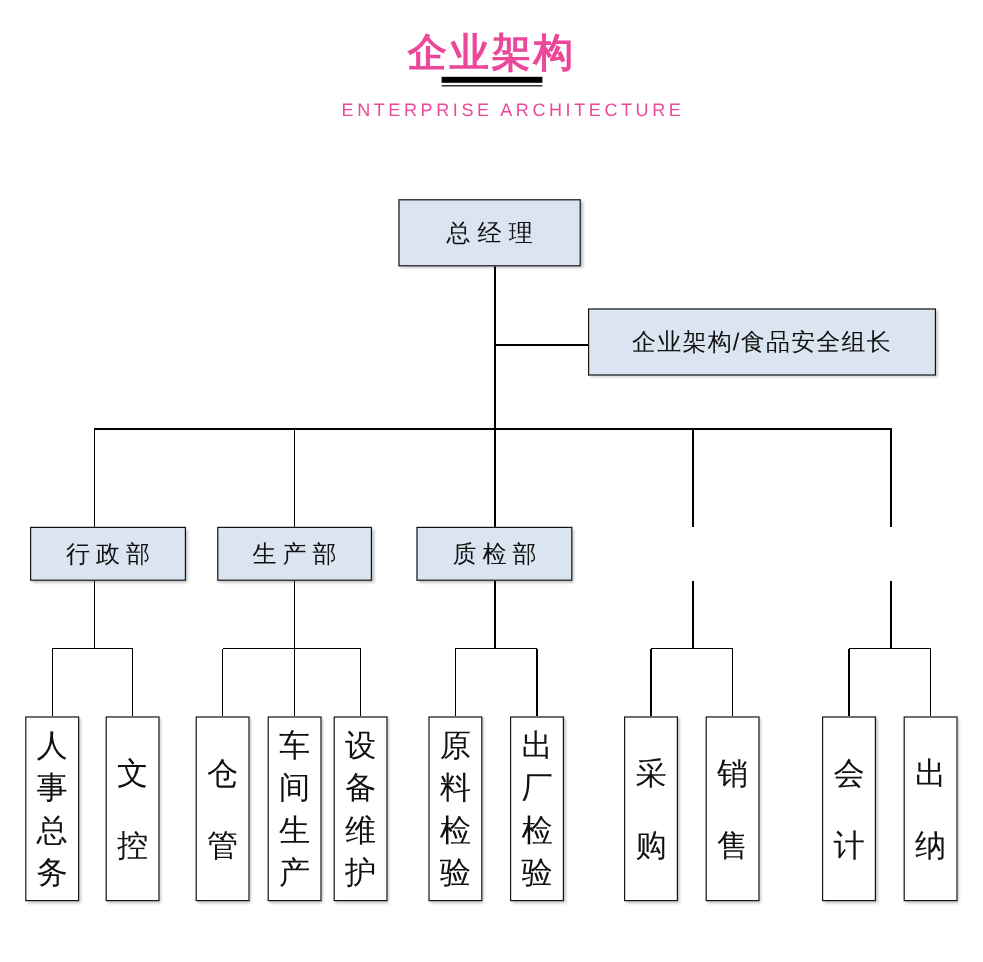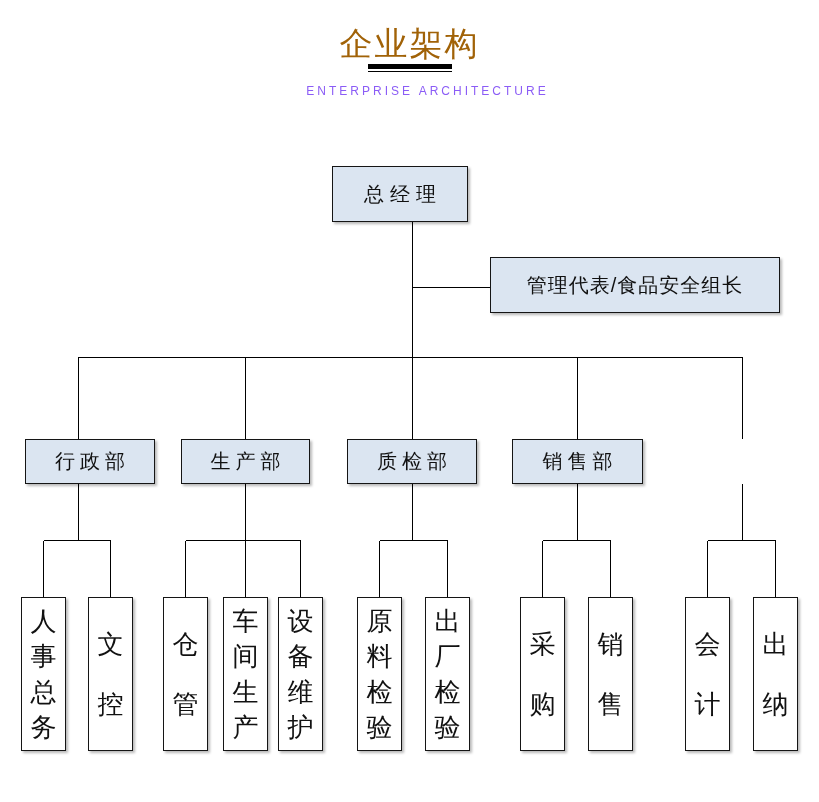--- a/index.html
+++ b/index.html
@@ -7,35 +7,35 @@
     position:relative;
     width:819px;height:802px;
     background:#ffffff;
     font-family:"Liberation Sans", sans-serif;
     overflow:hidden;
   }
   
   .title{
     position:absolute;top:22px;left:0;right:0;
     text-align:center;
-    font-size:33px;font-weight:normal;color:#a16207;
+    font-size:33px;font-weight:bold;color:#ec4899;
     letter-spacing:2px;
   }
   .title-underline-thick{
     position:absolute;top:64px;left:0;right:0;
     margin:0 auto;width:84px;height:5px;background:#000000;
   }
   .title-underline-thin{
     position:absolute;top:71px;left:0;right:0;
     margin:0 auto;width:84px;height:1px;background:#000000;
   }
   .subtitle{
     position:absolute;top:84px;left:0;right:0;
     text-align:center;
-    font-size:12px;color:#8b5cf6;
+    font-size:15px;color:#ec4899;
     letter-spacing:3px;
     padding-left:36px;
   }
   
   svg.connectors{position:absolute;left:0;top:0;}
   svg.connectors line{stroke:#000000;stroke-width:1;shape-rendering:crispEdges;}
   
   .box{
     position:absolute;
     box-sizing:border-box;
@@ -102,39 +102,36 @@
     <line x1="245.5" y1="540.5" x2="245.5" y2="597"></line>
     <line x1="300.5" y1="540.5" x2="300.5" y2="597"></line>
     <line x1="379.5" y1="540.5" x2="379.5" y2="597"></line>
     <line x1="447.5" y1="540.5" x2="447.5" y2="597"></line>
     <line x1="542.5" y1="540.5" x2="542.5" y2="597"></line>
     <line x1="610.5" y1="540.5" x2="610.5" y2="597"></line>
     <line x1="707.5" y1="540.5" x2="707.5" y2="597"></line>
     <line x1="775.5" y1="540.5" x2="775.5" y2="597"></line>
   </svg>
 
-  <div class="box blue" style="left:332px;top:166px;width:136px;height:56px">
+  <div class="box blue" style="left:332px;top:166px;width:152px;height:56px">
     <span class="box-label root-label">总经理</span>
   </div>
 
   <div class="box blue" style="left:490px;top:257px;width:290px;height:56px">
-    <span class="box-label staff-label">管理代表/食品安全组长</span>
+    <span class="box-label staff-label">企业架构/食品安全组长</span>
   </div>
 
   <div class="box blue" style="left:25px;top:439px;width:130px;height:45px">
     <span class="box-label dept-label">行政部</span>
   </div>
   <div class="box blue" style="left:347px;top:439px;width:130px;height:45px">
     <span class="box-label dept-label">质检部</span>
   </div>
   <div class="box blue" style="left:181px;top:439px;width:129px;height:45px">
     <span class="box-label dept-label">生产部</span>
-  </div>
-  <div class="box blue" style="left:512px;top:439px;width:131px;height:45px">
-    <span class="box-label dept-label">销售部</span>
   </div>
 
   <div class="box white" style="left:21px;top:597px;width:45px;height:154px">
     <span class="vtext">
         <i>人</i>
         <i>事</i>
         <i>总</i>
         <i>务</i>
       </span>
   </div>

